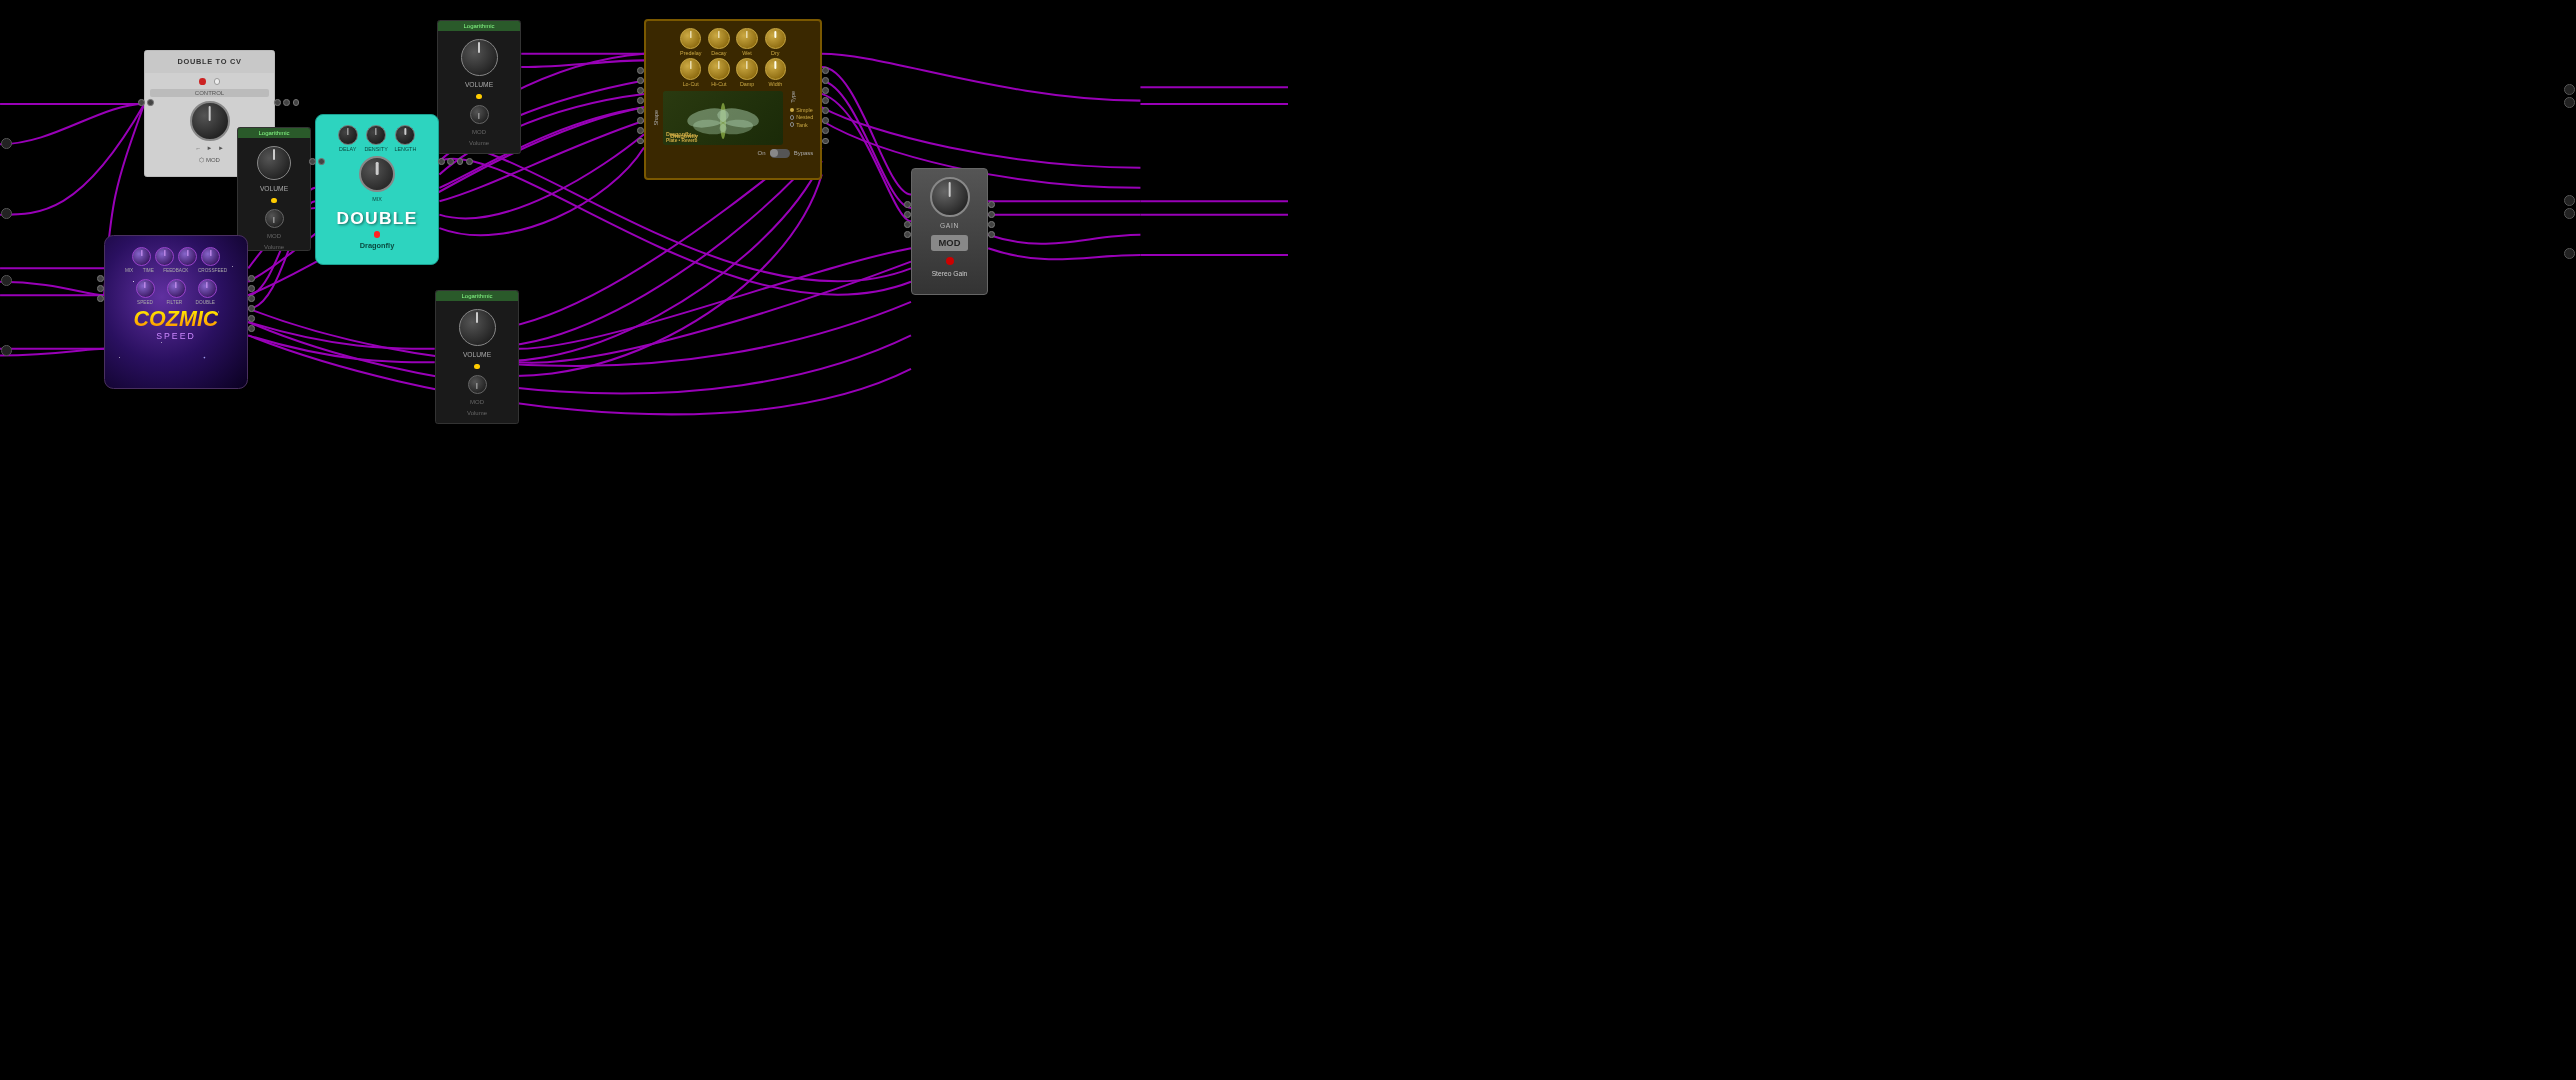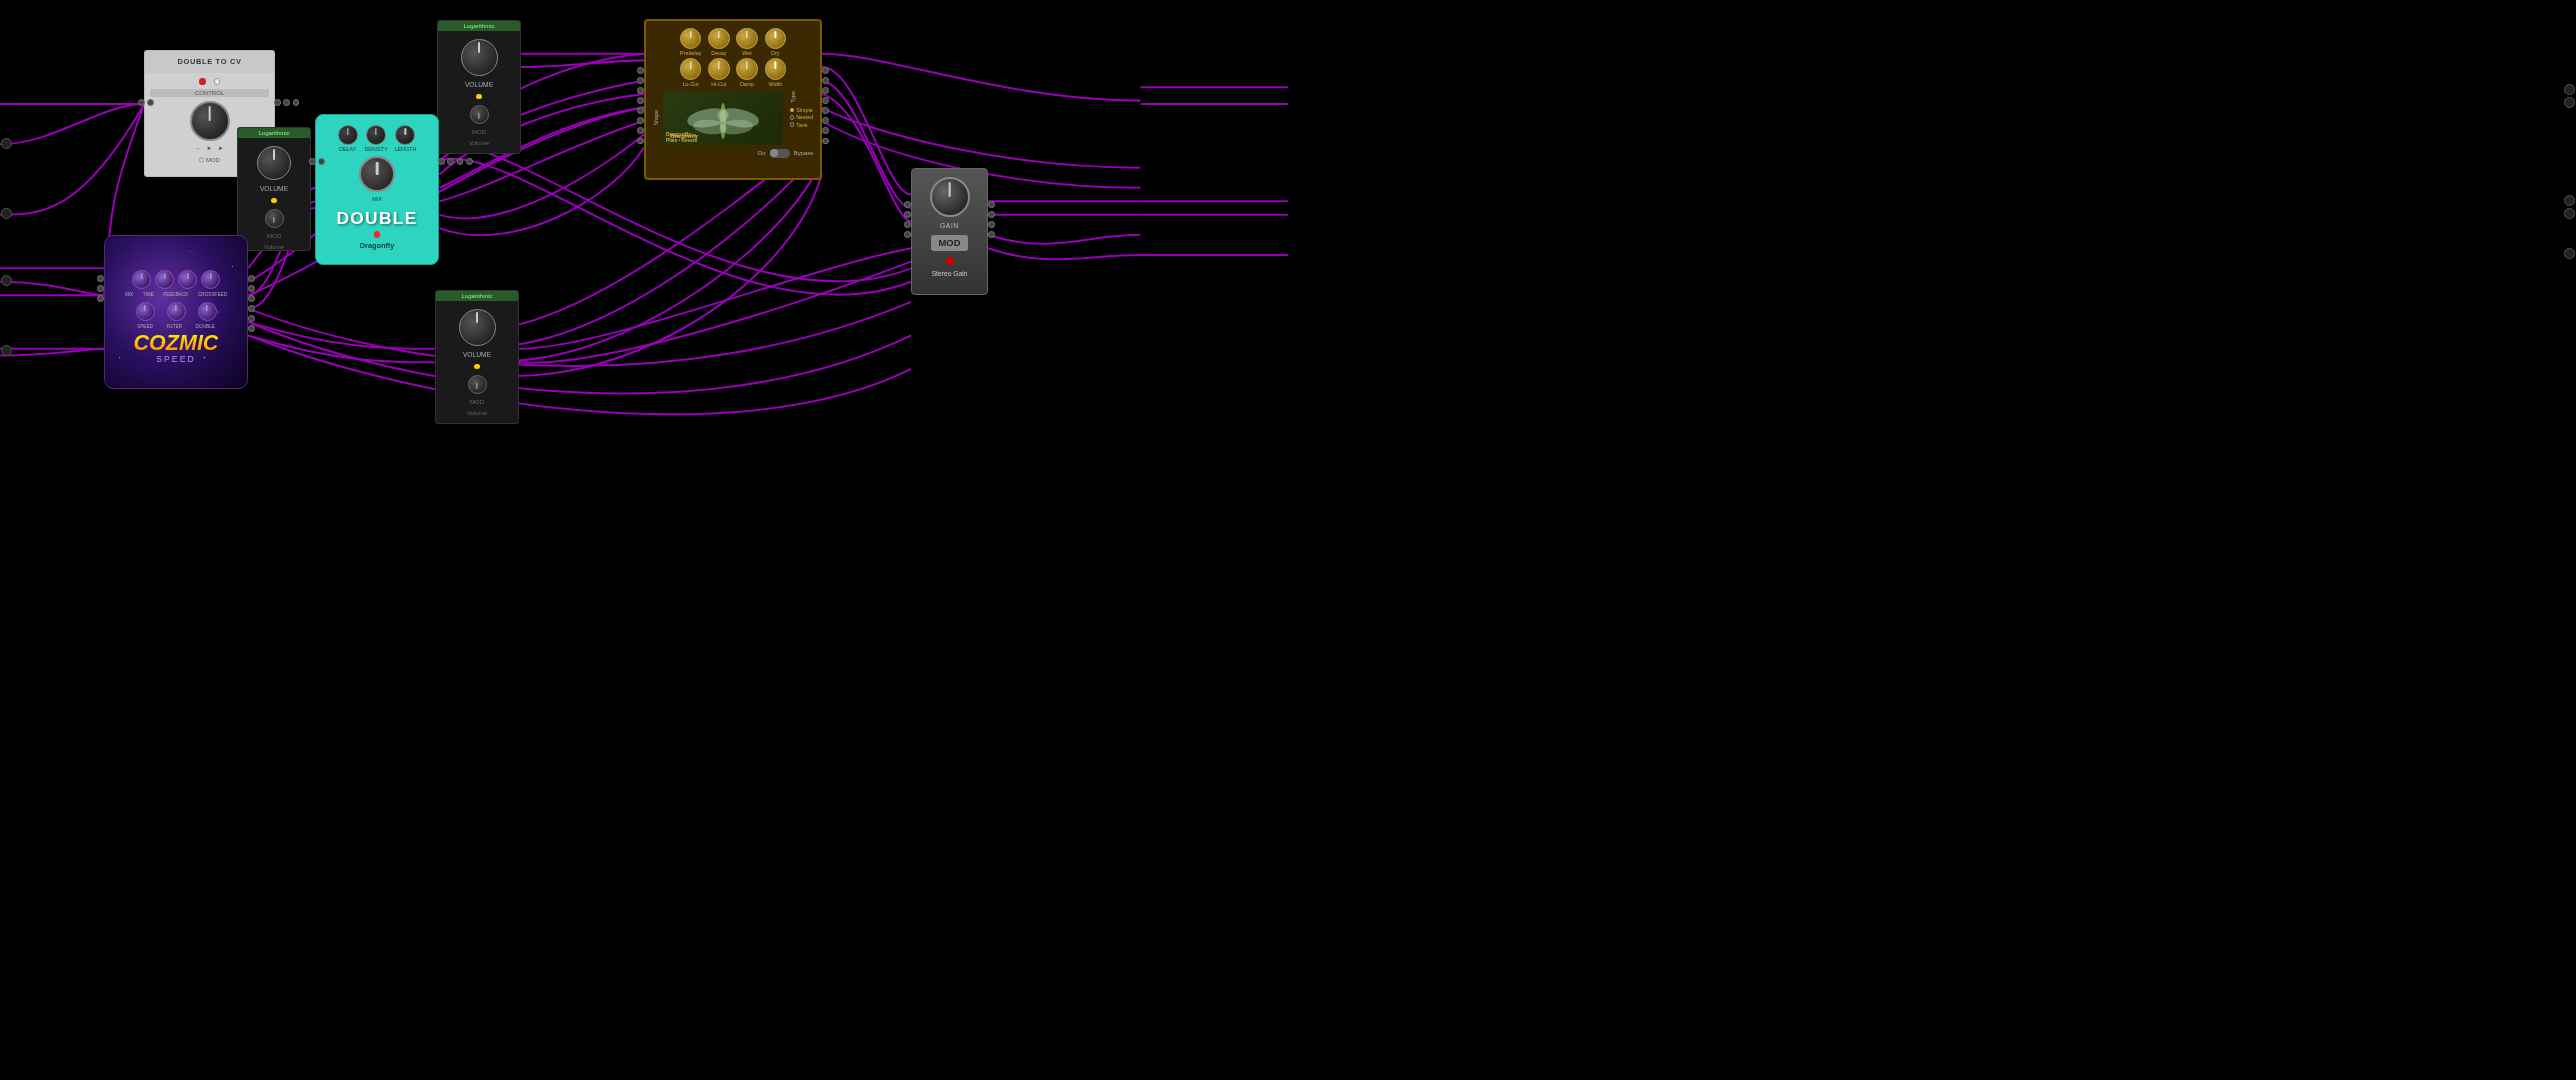--- a/index.html
+++ b/index.html
@@ -174,21 +174,21 @@
       left: 104px; top: 235px;
       width: 144px; height: 154px;
       border-radius: 9.4px;
       overflow: hidden;
       border: 1.3px solid #4a3060;
       background: radial-gradient(ellipse at 40% 40%, #6030a0, #2a1060 50%, #0a0020);
     }
     #cozmic .cozmic-inner {
       width: 100%; height: 100%;
       position: relative;
-      display: flex; flex-direction: column; align-items: center; justify-content: center;
+      display: flex; flex-direction: column; align-items: center;
     }
     #cozmic .cozmic-stars {
       position: absolute; top: 0; left: 0; width: 100%; height: 100%;
       background-image:
         radial-gradient(0.7px 0.7px at 20% 30%, #fff, transparent),
         radial-gradient(0.7px 0.7px at 60% 10%, #fff, transparent),
         radial-gradient(0.7px 0.7px at 80% 50%, #fff, transparent),
         radial-gradient(0.7px 0.7px at 40% 70%, #fff, transparent),
         radial-gradient(0.7px 0.7px at 10% 80%, #fff, transparent),
         radial-gradient(1.3px 1.3px at 70% 80%, #aaf, transparent),

